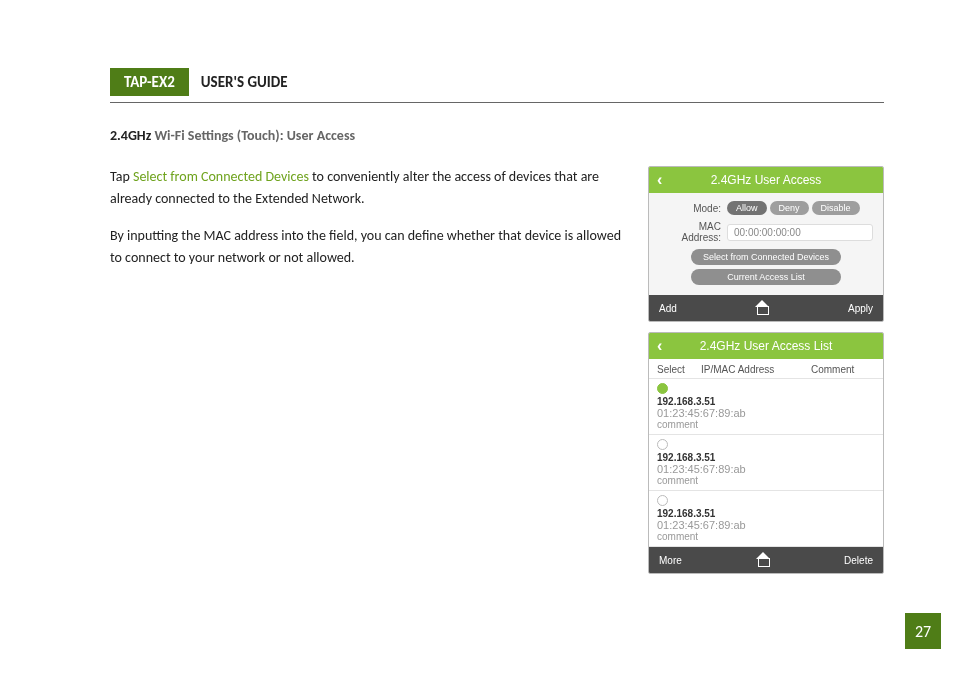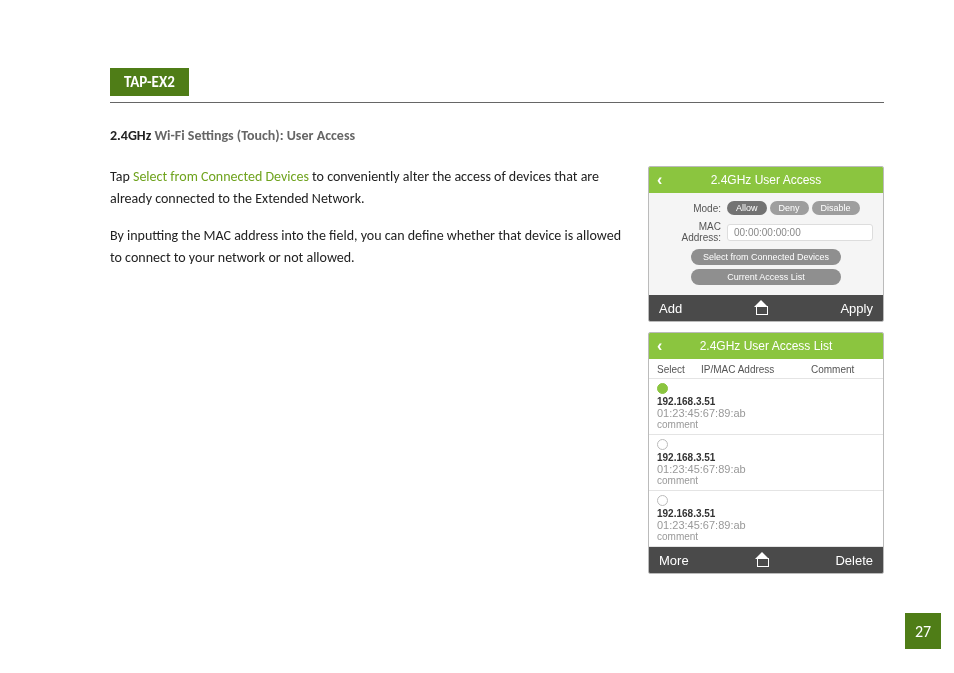--- a/index.html
+++ b/index.html
@@ -86,21 +86,21 @@
     font-weight: 700;
   }
   .shot-footer {
     background: #4a4a4a;
     color: #fff;
     height: 26px;
     display: flex;
     align-items: center;
     justify-content: space-between;
     padding: 4px 10px;
-    font-size: 13px;
+    font-size: 10px;
   }
   .shot-footer .home {
     width: 14px; height: 12px;
     display: inline-block;
     position: relative;
   }
   .shot-footer .home::before {
     content: "";
     position: absolute;
     left: 2px; top: 4px;
@@ -197,20 +197,21 @@
     justify-content: center;
   }
 </style>
 </head>
 <body>
 
 <div class="page">
 
   <div class="header">
     <div class="header-badge">TAP-EX2</div>
+    <div class="header-title">USER'S GUIDE</div>
   </div>
   <hr class="header-rule">
 
   <div class="section-title">
     <span>2.4GHz</span><span class="grey"> Wi-Fi Settings (Touch): User Access</span>
   </div>
 
   <div class="content-row">
     <div class="text-col">
       <p>

